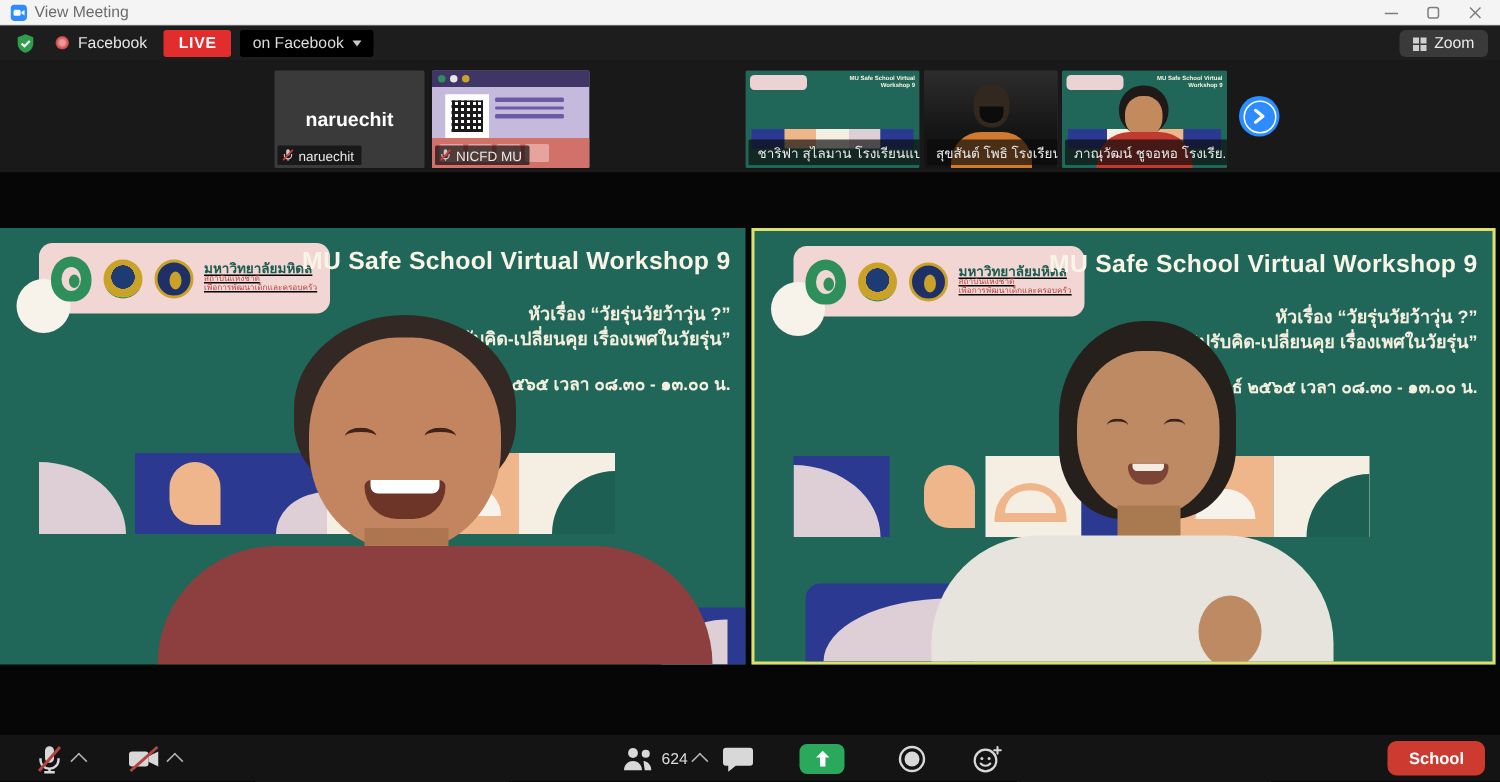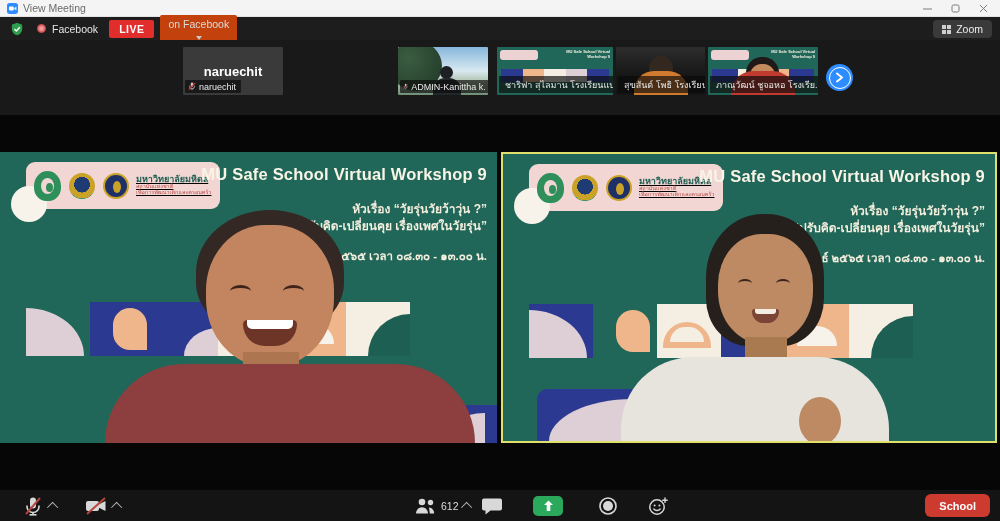--- a/index.html
+++ b/index.html
@@ -9,28 +9,28 @@
   .app-icon{margin:0 5px 0 7px;display:flex;}
   .tb-title{font-size:10.5px;color:#6b6b6b;}
   .win-controls{position:absolute;right:4px;top:0;height:17px;display:flex;align-items:center;gap:14px;padding-right:6px;}
   .win-btn{width:14px;height:14px;display:flex;align-items:center;justify-content:center;}
   
   .statusbar{height:23px;background:#1d1d1d;display:flex;align-items:center;position:relative;}
   .shield{margin-left:10px;display:flex;}
   .rec-dot{width:9px;height:9px;border-radius:50%;margin-left:13px;background:radial-gradient(circle at 50% 50%,#ef9a9a 0 25%,#c23b3b 70%);}
   .rec-label{color:#e6e6e6;font-size:10.5px;margin-left:6px;}
   .live-badge{margin-left:11px;background:#e22d2d;color:#fff;font-weight:bold;font-size:10.5px;padding:3px 10px;border-radius:2px;letter-spacing:.5px;}
-  .fb-btn{margin-left:6px;background:#c2410c;color:#dcdcdc;font-size:10.5px;padding:3px 8px;border-radius:2px;display:flex;align-items:center;gap:6px;flex-direction:column;}
+  .fb-btn{margin-left:6px;background:#000000;color:#dcdcdc;font-size:10.5px;padding:3px 8px;border-radius:2px;display:flex;align-items:center;gap:6px;}
   .caret-down{width:0;height:0;border-left:3.5px solid transparent;border-right:3.5px solid transparent;border-top:4px solid #c9c9c9;}
   .view-btn{position:absolute;right:8px;top:3px;background:#3a3a3a;border-radius:4px;color:#ececec;font-size:10.5px;padding:3px 9px;display:flex;align-items:center;gap:5px;}
   .view-ic{display:grid;grid-template-columns:4px 4px;grid-gap:1px;}
   .view-ic i{width:4px;height:4px;background:#cfcfcf;display:block;}
   
   .filmstrip{height:75px;background:#191919;position:relative;}
-  .thumb{position:absolute;top:7px;height:48px;background:#303030;overflow:hidden;border-radius:1px;}
+  .thumb{position:absolute;top:7px;height:65px;background:#303030;overflow:hidden;border-radius:1px;}
   .thumb-label{position:absolute;left:2px;bottom:2px;background:rgba(10,10,10,.68);color:#e9e9e9;font-size:9px;padding:1.5px 5px 1.5px 3px;display:flex;align-items:center;gap:3px;max-width:92%;white-space:nowrap;overflow:hidden;border-radius:1px;z-index:9;}
   .center-name{position:absolute;inset:0;display:flex;align-items:center;justify-content:center;color:#fff;font-weight:bold;font-size:13px;}
   
   .slide-bg{position:absolute;inset:0;background:#c6badc;}
   .slide-top{position:absolute;left:0;top:0;right:0;height:11px;background:#3f3566;display:flex;align-items:center;gap:3px;padding-left:4px;}
   .slide-top i{width:5px;height:5px;border-radius:50%;display:block;}
   .qr{position:absolute;left:9px;top:16px;width:25px;height:25px;background:#fff;border:2px solid #fff;
       background-image:repeating-linear-gradient(0deg,#1a1a1a 0 2px,transparent 2px 4px),repeating-linear-gradient(90deg,#1a1a1a 0 2px,transparent 2px 4px);background-size:21px 21px;background-position:2px 2px;background-repeat:no-repeat;}
   .slide-lines{position:absolute;left:42px;top:18px;}
   .slide-lines i{display:block;width:46px;height:2.5px;background:#6a5ba6;margin-bottom:3px;border-radius:1px;}
@@ -184,36 +184,50 @@
       <svg width="8" height="9" viewBox="0 0 10 11">
           <rect x="3.5" y="0.5" width="3" height="5.5" rx="1.5" fill="#c9c9c9"></rect>
           <path d="M2 4.5v1a3 3 0 0 0 6 0v-1" stroke="#c9c9c9" fill="none"></path>
           <line x1="5" y1="8.5" x2="5" y2="10" stroke="#c9c9c9"></line>
           <line x1="1" y1="9.5" x2="9" y2="1" stroke="#d33a3a" stroke-width="1.4"></line>
         </svg>
       <span>naruechit</span>
     </div>
   </div>
 
-
-  <div class="thumb" style="left:398px;width:90px;">
-    <div class="photo-bg"></div>
-    <div class="tree"></div>
-    <div class="sil-head"></div>
-    <div class="sil-body"></div>
+  <div class="thumb" style="left:288px;width:105px;">
+    <div class="slide-bg"></div>
+    <div class="slide-top">
+        <i style="background:#2f8f5b;"></i>
+        <i style="background:#e6e6e6;"></i>
+        <i style="background:#c9a227;"></i>
+      </div>
+    <div class="qr"></div>
+    <div class="slide-lines">
+        <i></i>
+        <i></i>
+        <i></i>
+      </div>
+    <div class="slide-bottom">
+        <i></i>
+        <i></i>
+        <i></i>
+        <i></i>
+      </div>
     <div class="thumb-label">
       <svg width="8" height="9" viewBox="0 0 10 11">
           <rect x="3.5" y="0.5" width="3" height="5.5" rx="1.5" fill="#c9c9c9"></rect>
           <path d="M2 4.5v1a3 3 0 0 0 6 0v-1" stroke="#c9c9c9" fill="none"></path>
           <line x1="5" y1="8.5" x2="5" y2="10" stroke="#c9c9c9"></line>
           <line x1="1" y1="9.5" x2="9" y2="1" stroke="#d33a3a" stroke-width="1.4"></line>
         </svg>
-      <span>ADMIN-Kanittha k.</span>
-    </div>
-  </div>
+      <span>NICFD MU</span>
+    </div>
+  </div>
+
 
   <div class="thumb" style="left:497px;width:116px;">
     <div class="mini-green"></div>
     <div class="mini-badge"></div>
     <div class="mini-title">MU Safe School Virtual Workshop 9</div>
     <div class="mini-band">
         <i style="background:#2b3990;"></i>
         <i style="background:#efb68c;"></i>
         <i style="background:#f5efe3;"></i>
         <i style="background:#ddcfd5;"></i>
@@ -411,21 +425,21 @@
       <span class="chev-up"></span>
     </div>
 
   <div class="tb-item" style="left:413px;">
     <svg width="24" height="20" viewBox="0 0 24 20">
         <circle cx="9" cy="6" r="3.3" fill="#d8d8d8"></circle>
         <path d="M3 17.5c0-3.7 2.7-6.2 6-6.2s6 2.5 6 6.2z" fill="#d8d8d8"></path>
         <circle cx="17.5" cy="6.5" r="2.7" fill="#d8d8d8"></circle>
         <path d="M16 11.4c3 .4 5.2 2.7 5.2 6.1h-4.4" fill="#d8d8d8"></path>
       </svg>
-    <span class="count">612</span>
+    <span class="count">624</span>
     <span class="chev-up"></span>
   </div>
   <div class="tb-item" style="left:481px;">
     <svg width="22" height="20" viewBox="0 0 22 20">
         <path d="M3 2.5h16a2 2 0 0 1 2 2v8a2 2 0 0 1-2 2H9.5l-5 4v-4H3a2 2 0 0 1-2-2v-8a2 2 0 0 1 2-2z" fill="#d8d8d8"></path>
       </svg>
   </div>
   <div class="tb-item" style="left:533px;">
     <span class="share-btn">
       <svg width="11" height="12" viewBox="0 0 11 12">

